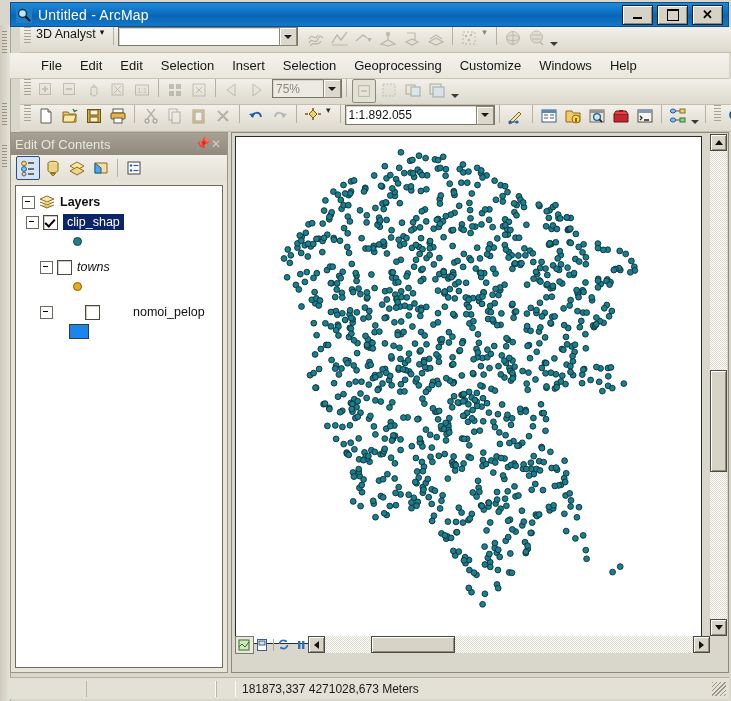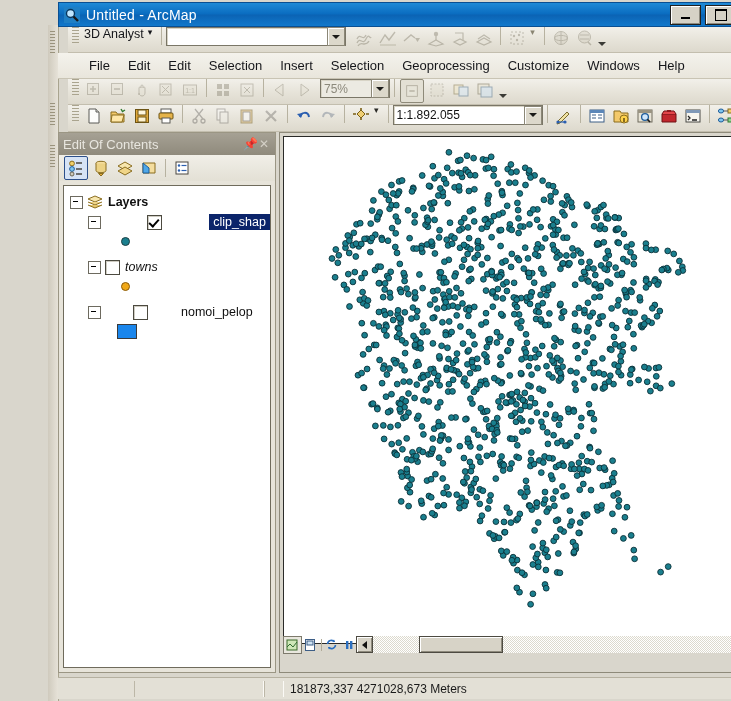--- a/index.html
+++ b/index.html
@@ -3,21 +3,21 @@
 <meta charset="utf-8">
 <style>
   html,body{margin:0;padding:0;}
   body{
     width:731px;height:701px;overflow:hidden;
     font-family:"Liberation Sans",sans-serif;
     font-size:12px;
     background:#d9d6cc;
     -webkit-font-smoothing:none;
   }
-  #app{position:relative;width:650px;height:701px;margin-left:48px;}
+  #app{position:relative;width:650px;height:701px;}
 
   
   .edge-strip{
     position:absolute;left:0;top:25px;width:10px;height:676px;
     background:linear-gradient(to right,#cfcabd,#e6e2d8);
     border-right:1px solid #a9a48f;
   }
   .edge-strip .dots{
     position:absolute;left:2px;width:5px;height:22px;
     background:repeating-linear-gradient(to bottom,#9a937d 0 1px,transparent 1px 3px);
@@ -602,21 +602,21 @@
         <span class="layers-icon">
           <svg class="icon-sv" width="16" height="14" viewBox="0 0 16 14">
             <path d="M1 4l7-3 7 3-7 3z" fill="#f7e6ad" stroke="#8a6d1f"></path>
             <path d="M1 7l7 3 7-3" fill="#f0d588" stroke="#8a6d1f"></path>
             <path d="M1 10l7 3 7-3" fill="#e7c76c" stroke="#8a6d1f"></path>
           </svg>
         </span>
         <span class="lay-label bold">Layers</span>
       </div>
 
-      <div class="lay-row" style="padding-left:24px;justify-content:space-between;">
+      <div class="lay-row" style="padding-left:10px;">
         <div class="expander"></div>
         <div class="chk on"></div>
         <span class="lay-label selected">clip_shap</span>
       </div>
       <div class="sym-row">
         <span class="sym-dot" style="background:#1a7f8e;"></span>
       </div>
 
       <div class="lay-row" style="padding-left:24px;margin-top:7px;font-style:italic;">
         <div class="expander"></div>

